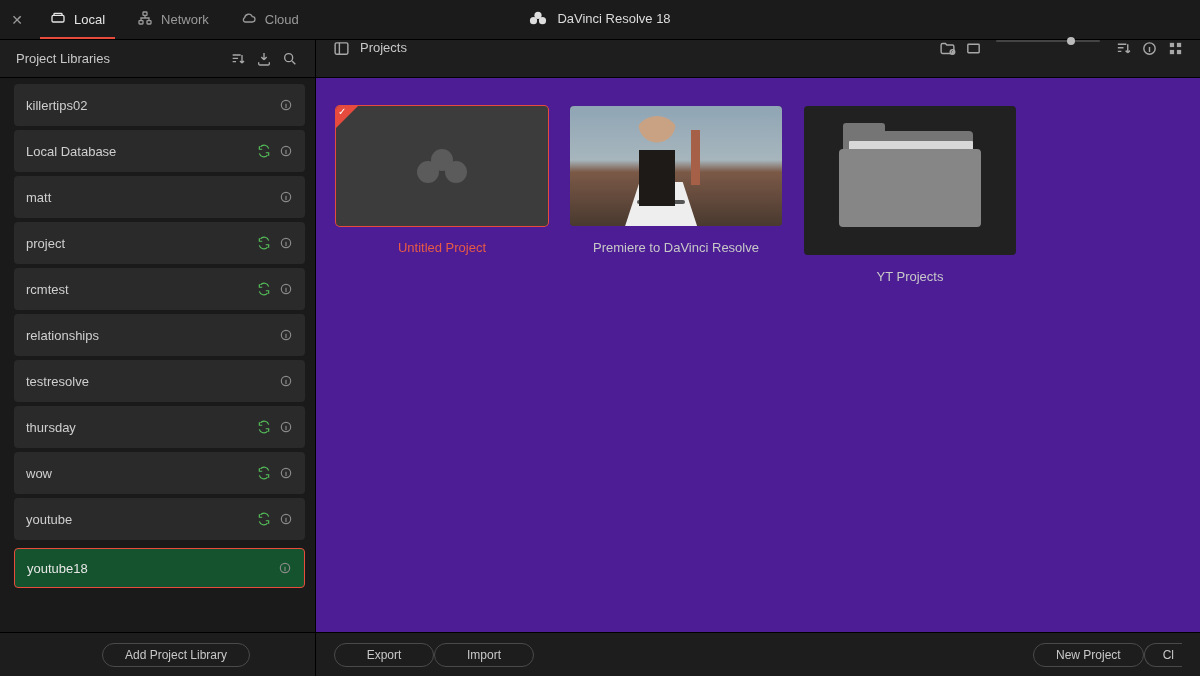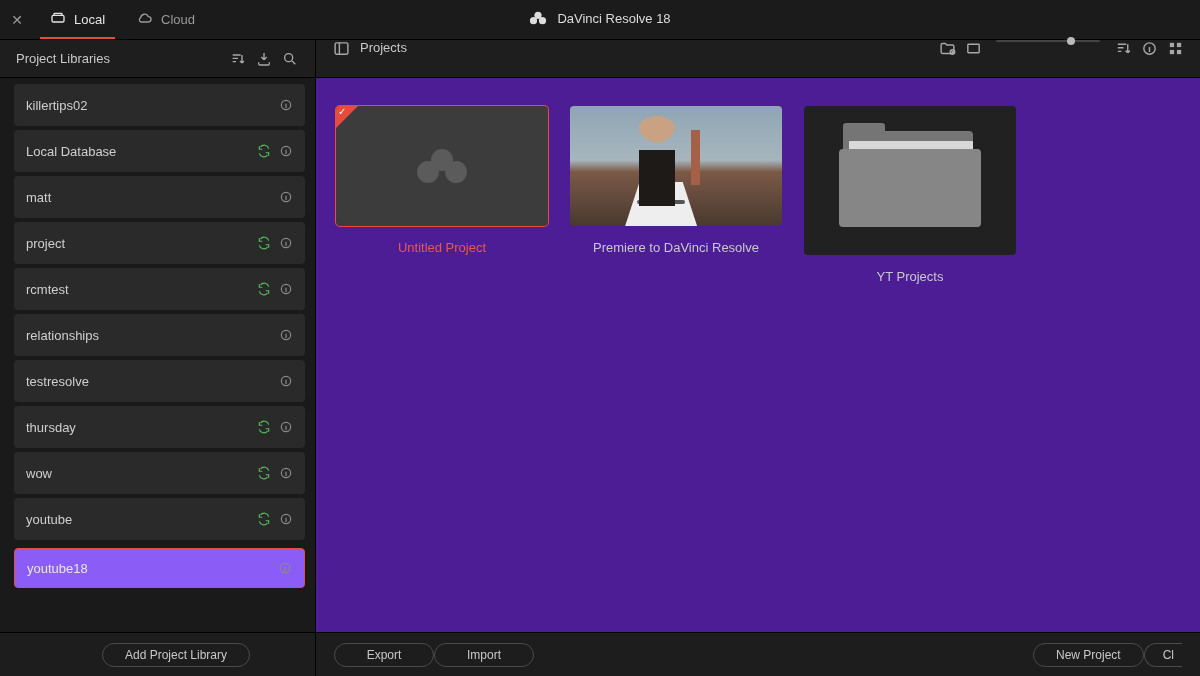--- a/index.html
+++ b/index.html
@@ -141,21 +141,21 @@
     height: 42px;
     background: #2a2a2a;
     border-radius: 4px;
     margin-bottom: 4px;
     display: flex;
     align-items: center;
     padding: 0 10px 0 12px;
     cursor: pointer;
   }
   .lib-item.selected {
-    background: #8b5cf6;
+    background: #14532d;
     border: 1px solid #e74c3c;
     height: 40px;
     margin-top: 8px;
   }
   .lib-name { flex: 1; color: #cfcfcf; font-size: 13px; }
   .lib-item.selected .lib-name { color: #e7e7e7; }
   .lib-icons { display: flex; gap: 4px; }
   .lib-icons span { width: 18px; height:18px; display:inline-flex; align-items:center; justify-content:center; }
   .ic-sync svg { width: 14px; height: 14px; stroke:#56c05a; }
   .ic-info svg { width: 14px; height: 14px; stroke:#8a8a8a; }
@@ -292,20 +292,31 @@
   <div class="close-x">✕</div>
   <div class="source-tabs">
     <div class="src-tab active">
       <span>
         <svg viewBox="0 0 24 24" fill="none" stroke="currentColor" stroke-width="2">
             <rect x="3" y="8" width="18" height="10" rx="2"></rect>
             <path d="M6 8V6a1 1 0 011-1h10a1 1 0 011 1v2"></path>
           </svg>
       </span>
       <span>Local</span>
+    </div>
+    <div class="src-tab">
+      <span>
+        <svg viewBox="0 0 24 24" fill="none" stroke="currentColor" stroke-width="2">
+            <rect x="9" y="3" width="6" height="5" rx="1"></rect>
+            <rect x="3" y="16" width="6" height="5" rx="1"></rect>
+            <rect x="15" y="16" width="6" height="5" rx="1"></rect>
+            <path d="M12 8v4M12 12H6v4M12 12h6v4"></path>
+          </svg>
+      </span>
+      <span>Network</span>
     </div>
     <div class="src-tab">
       <span>
         <svg viewBox="0 0 24 24" fill="none" stroke="currentColor" stroke-width="2">
             <path d="M17 18a4 4 0 000-8 6 6 0 00-11.5 1.5A3.5 3.5 0 006 18h11z"></path>
           </svg>
       </span>
       <span>Cloud</span>
     </div>
   </div>

